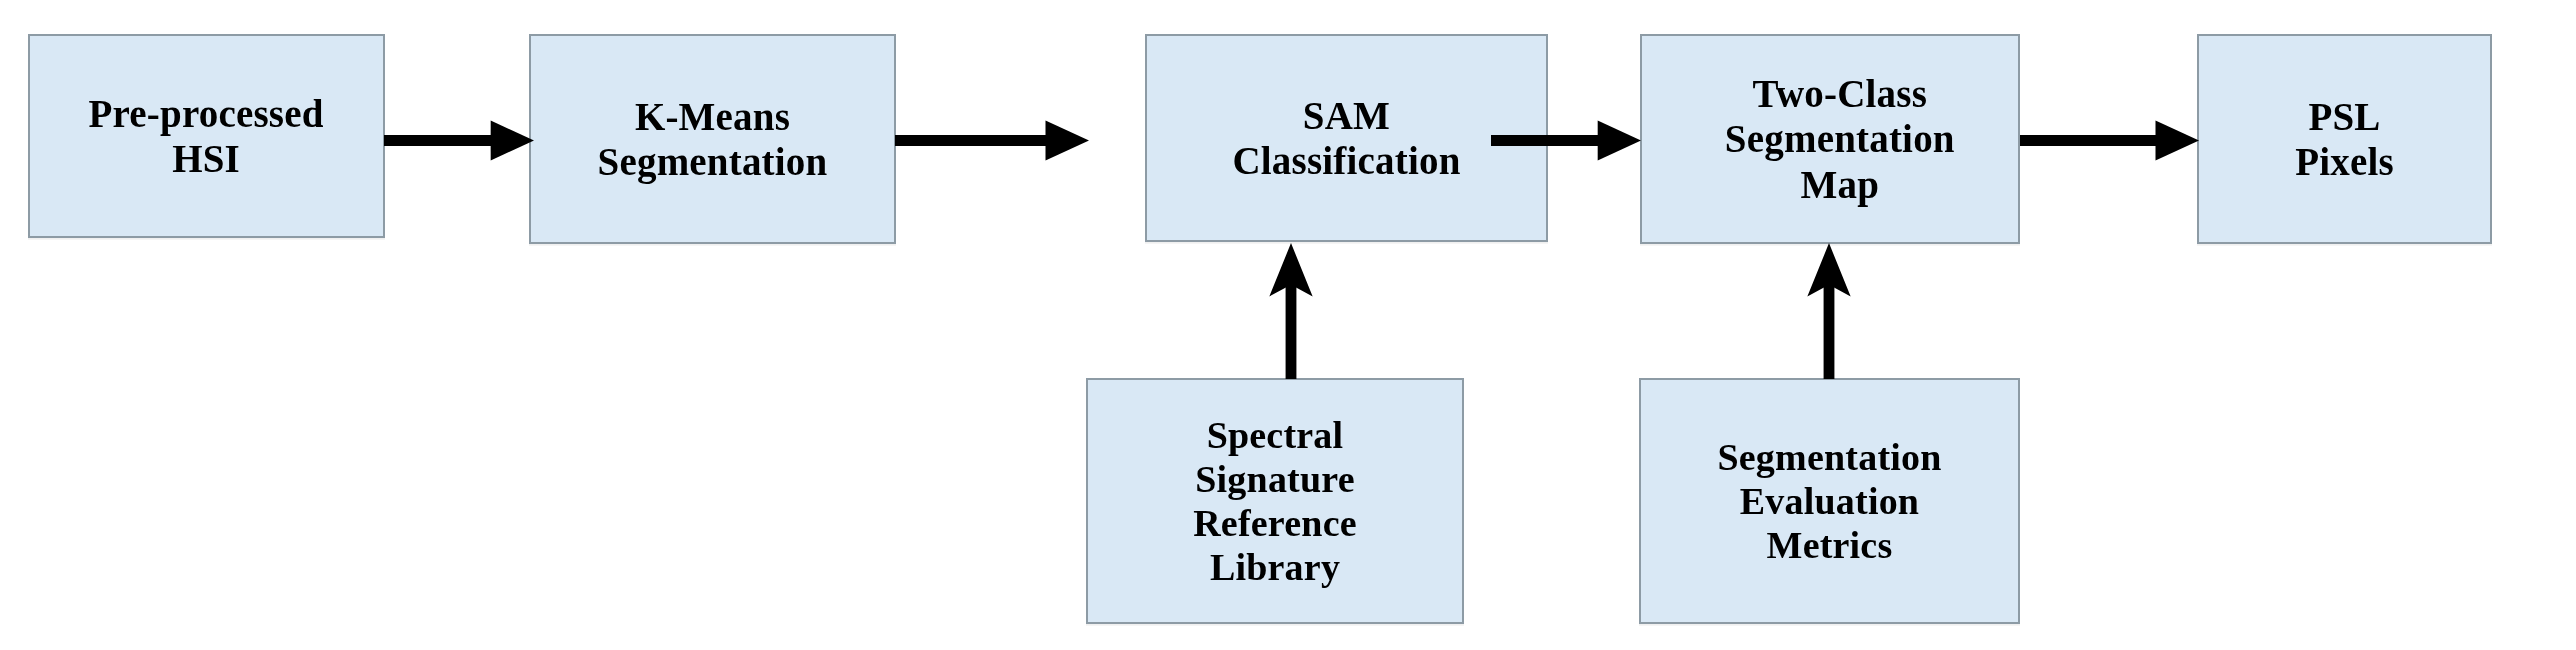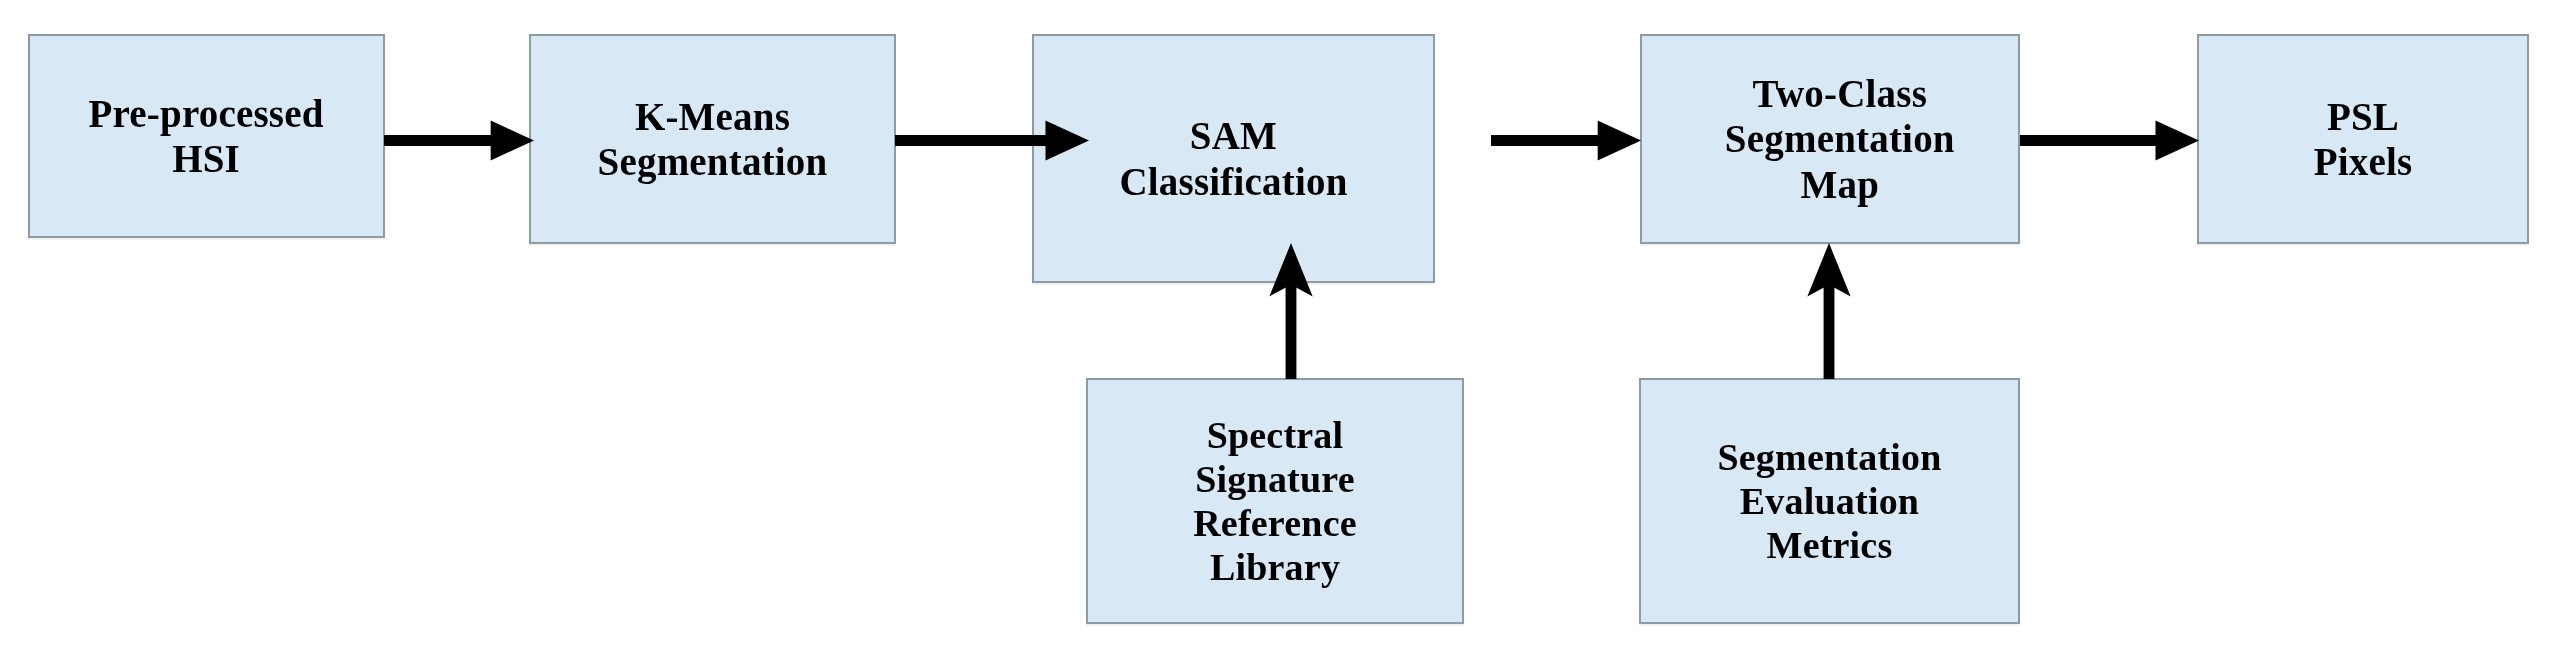--- a/index.html
+++ b/index.html
@@ -57,32 +57,32 @@
   <div class="node top" style="left:27.6px; top:34px; width:357px; height:204px;">
     <span class="label">Pre-processed
 HSI</span>
   </div>
 
   <div class="node top" style="left:529px; top:34px; width:367px; height:210px;">
     <span class="label">K-Means
 Segmentation</span>
   </div>
 
-  <div class="node top" style="left:1032px; top:34px; width:403px; height:249px;">
+  <div class="node top" style="left:1145px; top:34px; width:403px; height:208px;">
     <span class="label">SAM
 Classification</span>
   </div>
 
   <div class="node top" style="left:1640px; top:34px; width:380px; height:210px;padding-left:28px;">
     <span class="label">Two-Class
 Segmentation
 Map</span>
   </div>
 
-  <div class="node top" style="left:2197px; top:34px; width:332px; height:210px;">
+  <div class="node top" style="left:2197px; top:34px; width:295px; height:210px;">
     <span class="label">PSL
 Pixels</span>
   </div>
 
   <div class="node aux" style="left:1086px; top:378px; width:378px; height:246px;text-align:center;">
     <span class="label">Spectral
 Signature
 Reference
 Library</span>
   </div>

